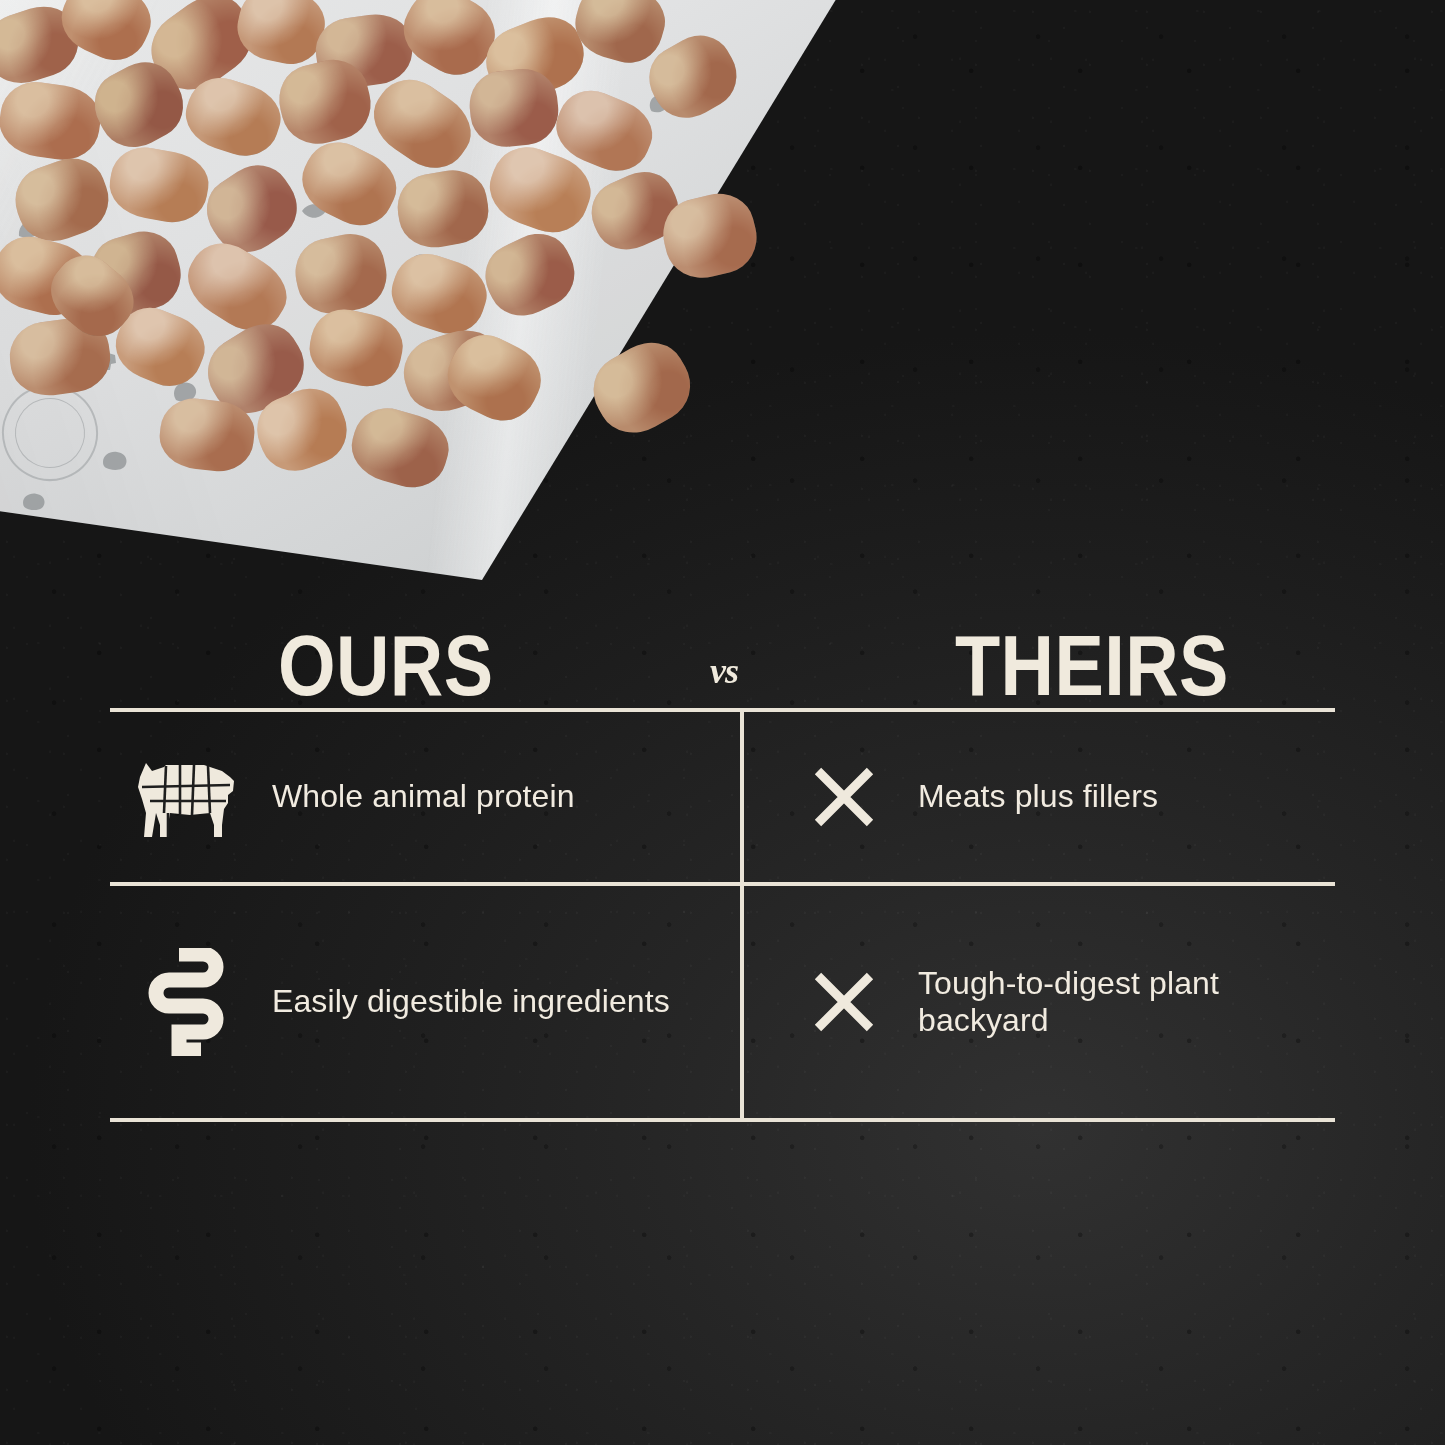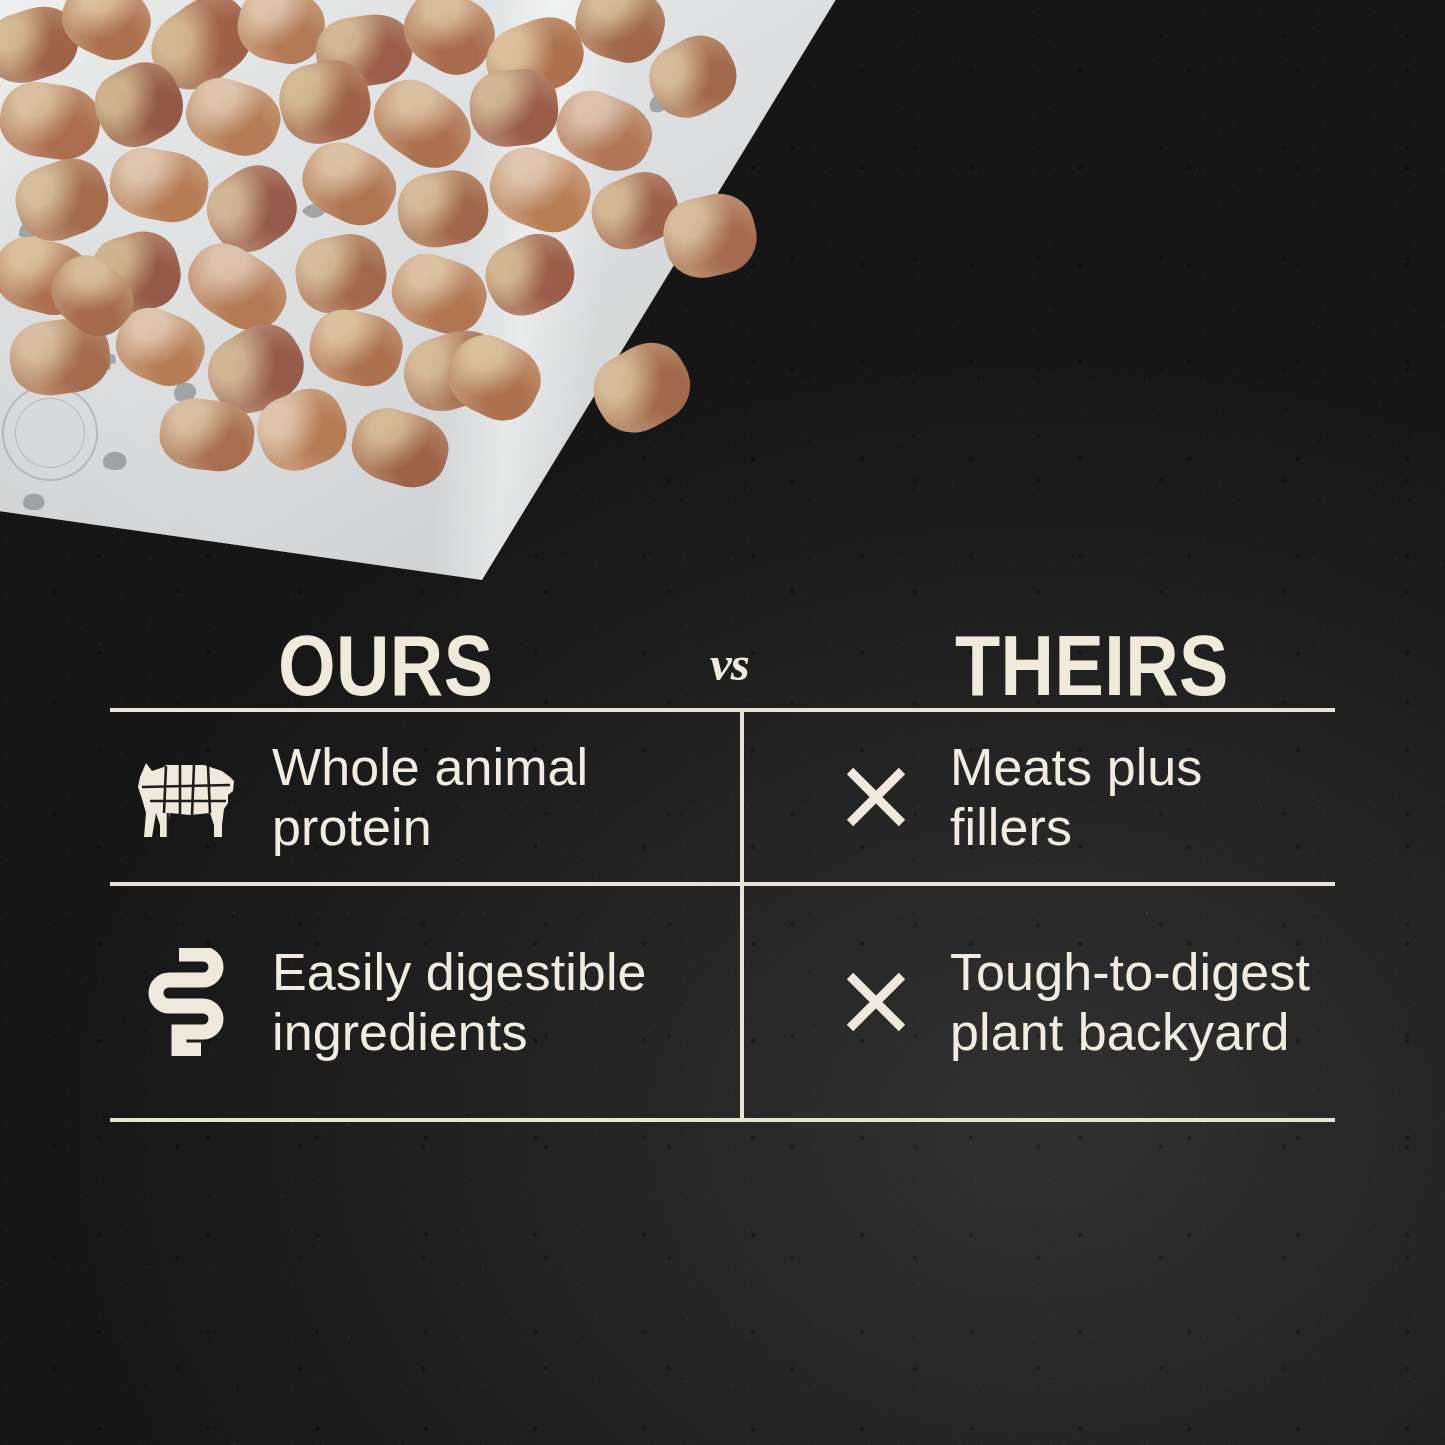--- a/index.html
+++ b/index.html
@@ -94,49 +94,49 @@
     width:262px; height:27px;
     background:#3ba8c4;
     border-radius:4px 10px 7px 12px / 8px 6px 10px 7px;
     z-index:-1;
     clip-path:polygon(1% 14%, 9% 4%, 24% 10%, 41% 2%, 63% 8%, 82% 1%, 97% 9%,
                       100% 62%, 93% 88%, 74% 96%, 52% 90%, 31% 99%, 13% 92%, 2% 80%);
   }
   .vs {
     position:absolute; left:600px; bottom:16px;
     font-family:"Liberation Serif", serif;
-    font-style:italic; font-weight:700; font-size:49px;
+    font-style:italic; font-weight:700; font-size:36px;
     color:#f0eadd; letter-spacing:-1px;
   }
 
   .hline { height:4px; background:#e9e3d6; width:100%; }
   .grid { position:relative; }
   .vline {
     position:absolute; left:630px; top:0; width:4px; height:100%;
     background:#e9e3d6;
   }
   .row { display:flex; width:100%; }
   .cell {
     display:flex; align-items:center; gap:26px;
     padding:0 10px 0 16px;
   }
   .cell.left  { width:630px; }
-  .cell.right { width:595px; padding-left:88px; }
+  .cell.right { width:595px; padding-left:56px; }
   .r1 .cell { height:170px; }
   .r2 .cell { height:232px;align-items:center; }
   .r3 .cell { height:165px; }
 
   .icon-slot {
     width:120px; min-width:120px; display:flex;
     align-items:center; justify-content:center;
   }
   .icon-slot.x { width:96px; min-width:96px; }
   .lbl {
     font-family:"Liberation Sans", sans-serif;
-    font-size:52px; font-weight:400; line-height:1.16;
+    font-size:32px; font-weight:400; line-height:1.16;
     color:#f1ebe0; letter-spacing:.1px;
   }
 </style>
 </head>
 <body>
 
 <div class="stage">
   <div class="noise"></div>
 
   <div class="paper">

